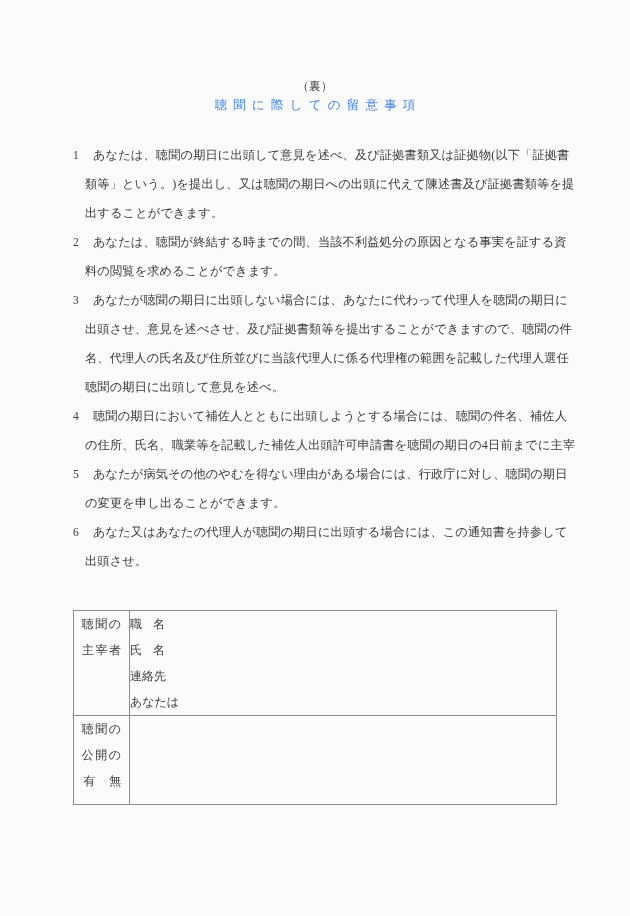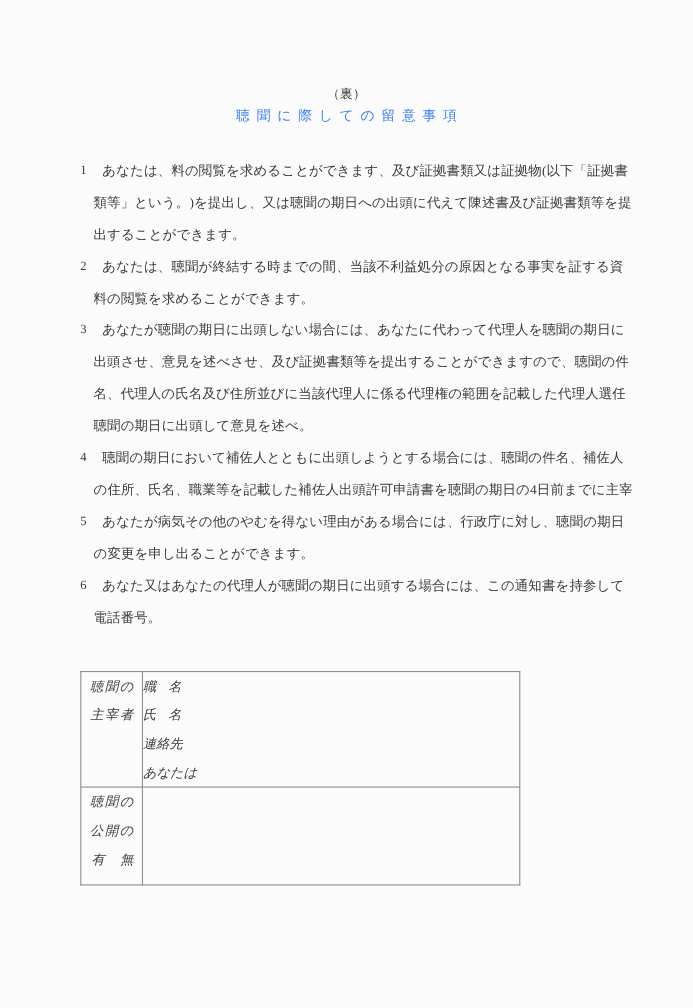--- a/index.html
+++ b/index.html
@@ -87,24 +87,23 @@
   }
   .item-body .tline.cont {
     margin-left: -8px;
   }
 
   
   .info-table {
     position: absolute;
     left: 73px;
     top: 610px;
-    width: 400px;
+    width: 484px;
     border-collapse: collapse;
     table-layout: fixed;
-    font-style: italic;
   }
   .info-table td {
     border: 1px solid #8e8e8e;
     padding: 0;
     vertical-align: top;
     font-size: 12px;
     color: #3a3a3a;
   }
   .label-cell {
     width: 55px;
@@ -150,21 +149,21 @@
 
   <div class="header-block">
     <div class="side-mark">（裏）</div>
     <div class="doc-title">聴聞に際しての留意事項</div>
   </div>
 
   <div class="notice-list">
       <div class="notice-item">
         <div class="item-number">1</div>
         <div class="item-body">
-          <span class="tline">あなたは、料の閲覧を求めることができます、及び証拠書類又は証拠物(以下「証拠書</span>
+          <span class="tline">あなたは、聴聞の期日に出頭して意見を述べ、及び証拠書類又は証拠物(以下「証拠書</span>
           <span class="tline cont">類等」という。)を提出し、又は聴聞の期日への出頭に代えて陳述書及び証拠書類等を提</span>
           <span class="tline cont">出することができます。</span>
         </div>
       </div>
       <div class="notice-item">
         <div class="item-number">2</div>
         <div class="item-body">
           <span class="tline">あなたは、聴聞が終結する時までの間、当該不利益処分の原因となる事実を証する資</span>
           <span class="tline cont">料の閲覧を求めることができます。</span>
         </div>
@@ -189,21 +188,21 @@
         <div class="item-number">5</div>
         <div class="item-body">
           <span class="tline">あなたが病気その他のやむを得ない理由がある場合には、行政庁に対し、聴聞の期日</span>
           <span class="tline cont">の変更を申し出ることができます。</span>
         </div>
       </div>
       <div class="notice-item">
         <div class="item-number">6</div>
         <div class="item-body">
           <span class="tline">あなた又はあなたの代理人が聴聞の期日に出頭する場合には、この通知書を持参して</span>
-          <span class="tline cont">電話番号。</span>
+          <span class="tline cont">出頭させ。</span>
         </div>
       </div>
     </div>
 
   <table class="info-table">
     <tbody>
         <tr class="row-1">
           <td class="label-cell">
             <span class="lline">聴聞の</span>
             <span class="lline">主宰者</span>

